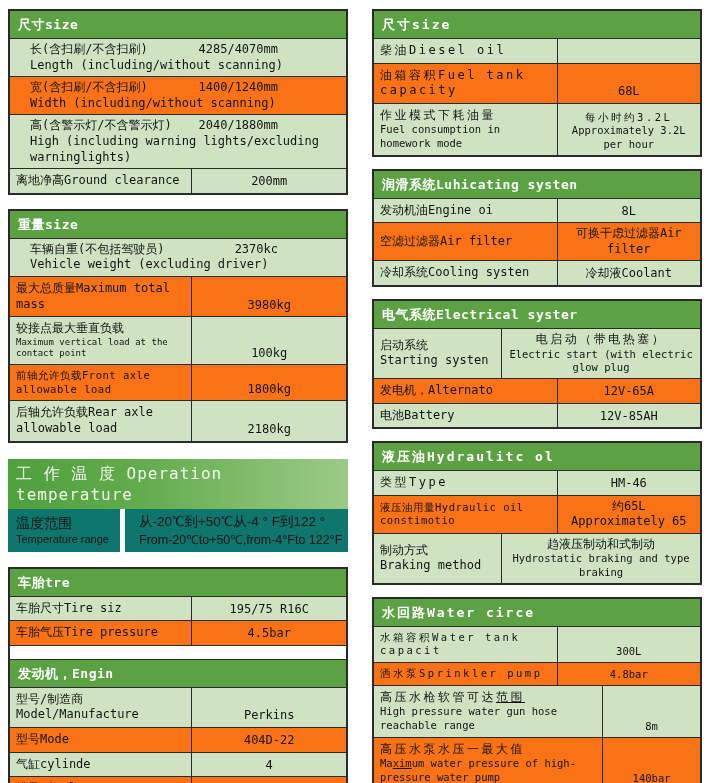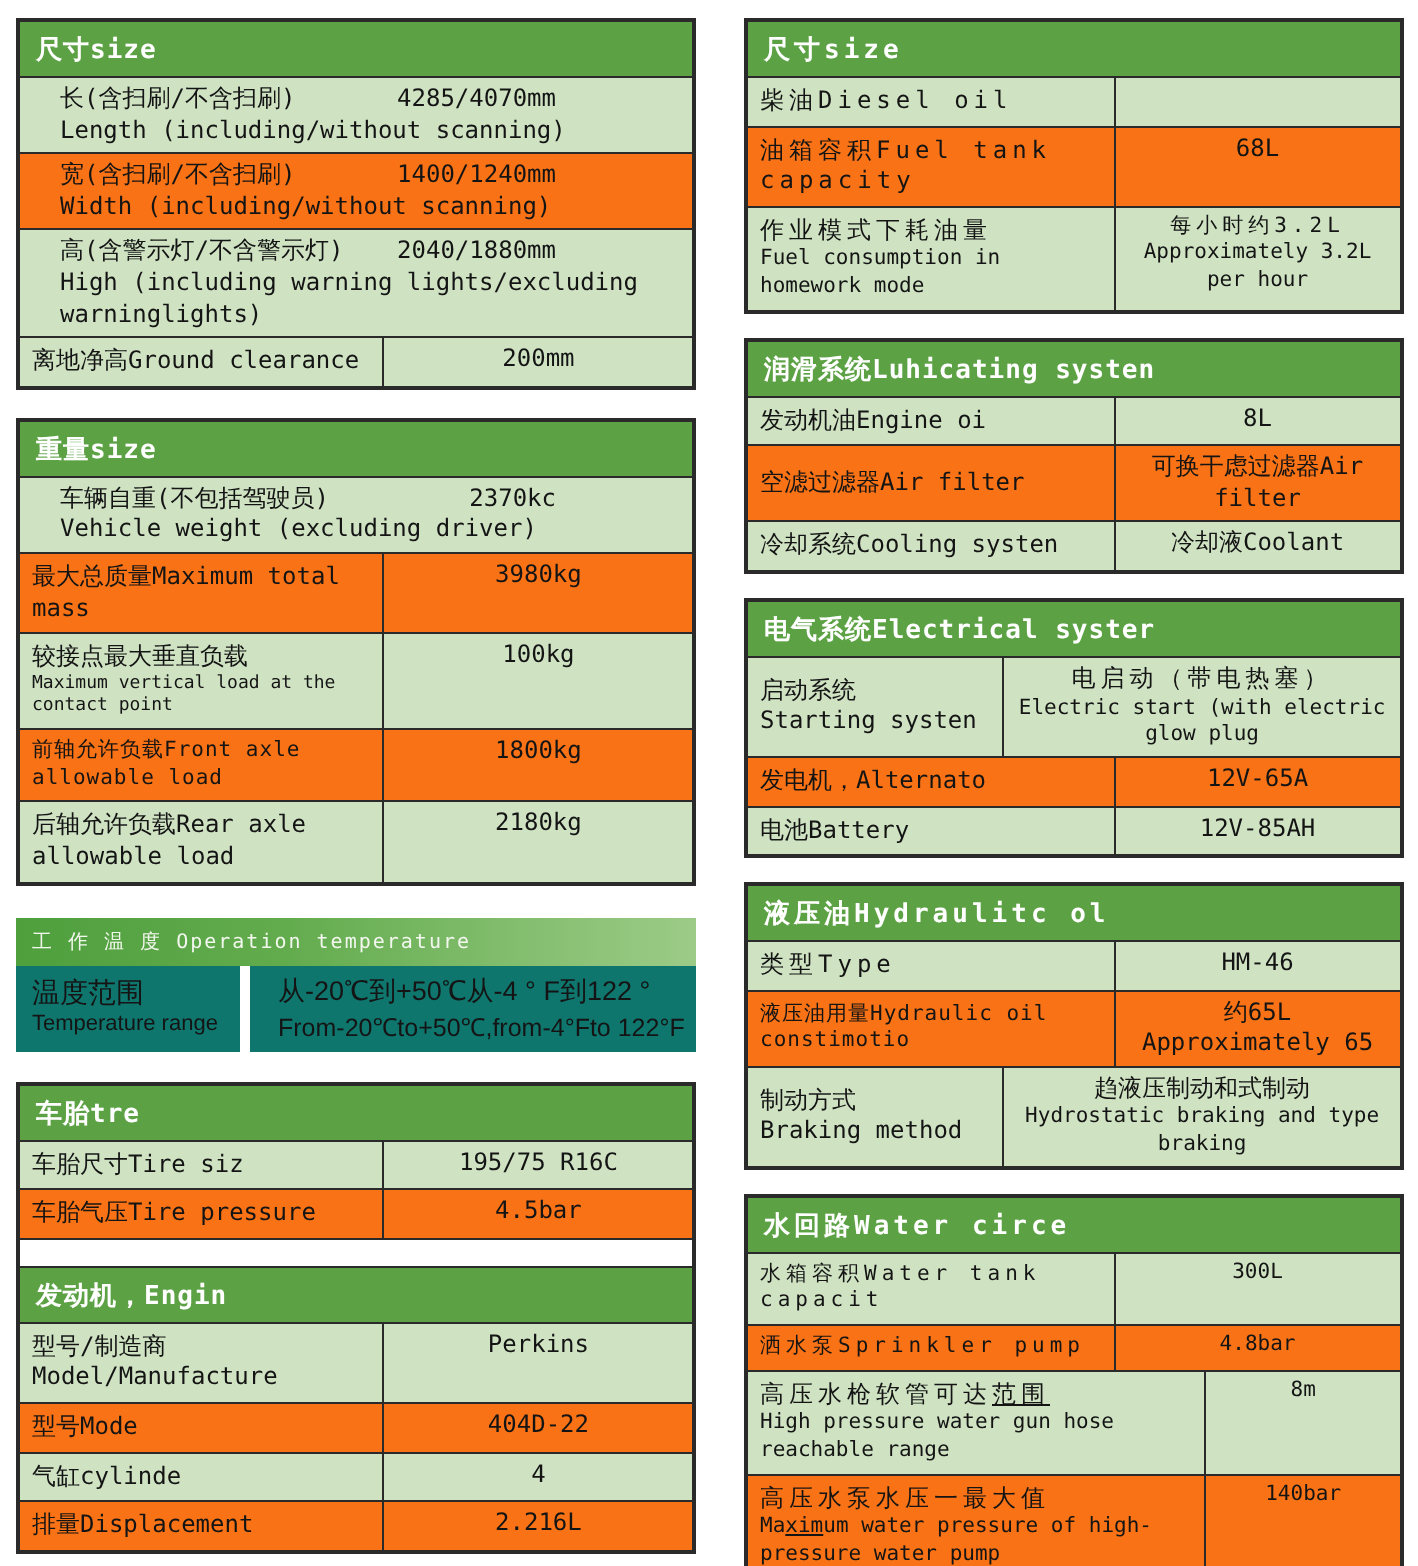--- a/index.html
+++ b/index.html
@@ -13,40 +13,40 @@
   .tbl-h{background:#5ca245;color:#fff;font-weight:bold;font-size:13px;
          padding:5px 8px 4px;border-bottom:1px solid #2a2a2a;letter-spacing:.5px;}
   .tbl-h.ls{letter-spacing:2px;}
   .row{border-bottom:1px solid #2a2a2a;font-size:12px;line-height:1.3;}
   .tbl .row:last-child,.tbl .seg-end{border-bottom:none;}
   .bg-g{background:#cfe3c3;}
   .bg-w{background:#f97316;}
   .r-split{display:flex;align-items:stretch;}
   .cl{padding:4px 6px;box-sizing:border-box;display:flex;flex-direction:column;justify-content:center;}
   .cv{border-left:1px solid #2a2a2a;box-sizing:border-box;display:flex;flex-direction:column;
-      justify-content:flex-start;align-items:center;text-align:center;padding:3px 4px;}
+      justify-content:flex-end;align-items:center;text-align:center;padding:3px 4px;}
   .d54 .cl{width:54%;} .d54 .cv{width:46%;}
   .d39 .cl{width:39%;} .d39 .cv{width:61%;}
   .d56 .cl{width:56%;} .d56 .cv{width:44%;}
   .d70 .cl{width:70%;} .d70 .cv{width:30%;}
   .r-stack{padding:3px 20px;}
   .line1{display:flex;justify-content:space-between;align-items:flex-start;}
   .line1 .stack-val{padding-right:48px;}
   .en{display:block;}
   .en-sm{font-size:9px;letter-spacing:0;}
   .sm{font-size:10.5px;letter-spacing:.5px;}
   .ls2{letter-spacing:2.5px;}
   .u{text-decoration:underline;}
   .spacer{height:13px;background:#fff;border-bottom:none;}
   .hdr2{border-top:1px solid #2a2a2a;}
   .mb14{margin-bottom:14px;} .mb12{margin-bottom:12px;}
   
   .tbl-temp{margin:2px 0 15px 0;}
   .tbl-temp .hdr{background:linear-gradient(90deg,#4f9f3d 0%,#63ac4e 40%,#9ccb87 100%);
-                 color:#f2f7ee;font-size:10px;padding:5px 8px;letter-spacing:1px;}
+                 color:#f2f7ee;font-size:16px;padding:5px 8px;letter-spacing:1px;}
   .tbl-temp .tbody{display:flex;background:#0f766e;}
   .tbl-temp .lab{width:112px;padding:5px 4px 5px 8px;box-sizing:border-box;
                  font-family:"Liberation Sans",sans-serif;}
   .tbl-temp .lab .zh{font-size:14px;}
   .tbl-temp .lab .en-t{font-size:11px;display:block;}
   .tbl-temp .gapcol{width:5px;background:#fff;}
   .tbl-temp .val{flex:1;padding:4px 2px 4px 14px;font-family:"Liberation Sans",sans-serif;}
   .tbl-temp .val .v1{font-size:13.5px;display:block;}
   .tbl-temp .val .v2{font-size:12.5px;display:block;}
   .vsm{font-size:10.5px;}

